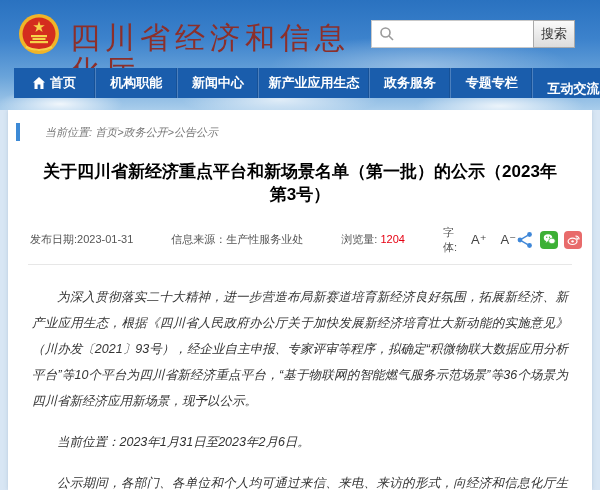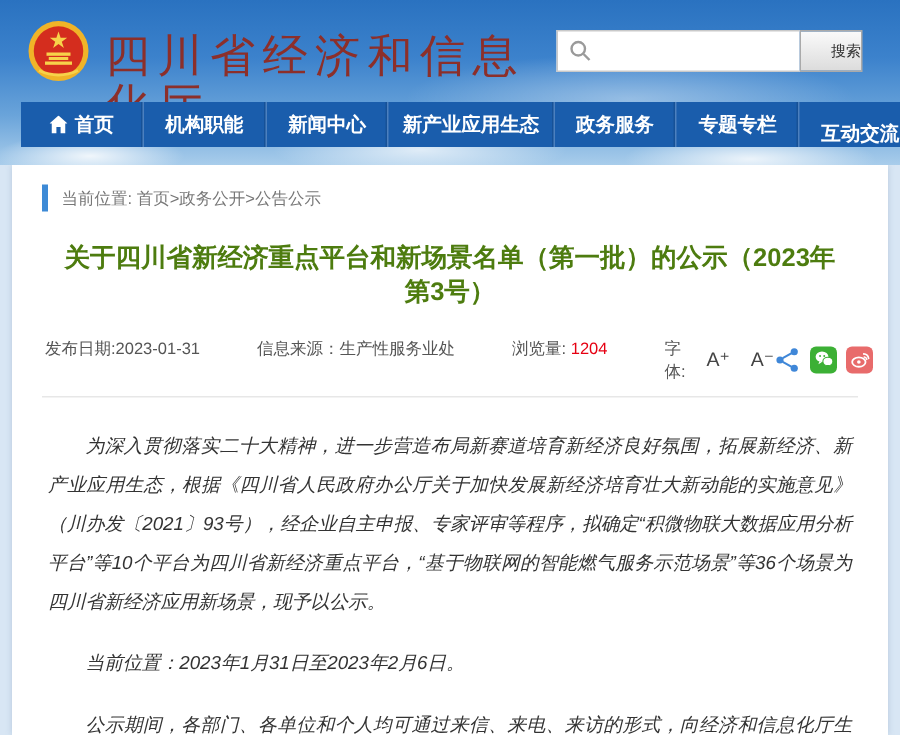--- a/index.html
+++ b/index.html
@@ -29,50 +29,50 @@
   .search-box{ display:flex; align-items:center; }
   .search-wrap{ position:relative; }
   .search-input{
     width:162px; height:28px; border:1px solid #c9c9c9; border-right:none;
     padding:0 6px 0 30px; font-size:12px; background:#fff; outline:none;
   }
   .search-icon{ position:absolute; left:8px; top:6px; width:16px; height:16px; }
   .search-btn{
     width:42px; height:28px; border:1px solid #aaa;
     background:linear-gradient(#fafafa,#dcdcdc);
-    font-size:10px; color:#333; cursor:pointer;text-align:right;
+    font-size:13px; color:#333; cursor:pointer;
   }
   
   .navbar{
     position:absolute; left:0; top:68px; width:100%; height:30px;
     background:#1a5dac; display:flex;margin-left:14px;
   }
   .nav-item{
     flex:1; display:flex; align-items:center; justify-content:center; gap:5px;
     color:#fff; font-size:13px; font-weight:bold; cursor:pointer;
     border-right:1px solid rgba(255,255,255,.22);
     box-shadow: inset -1px 0 0 rgba(0,0,0,.12);
   }
   .nav-item:last-child{ border-right:none; box-shadow:none;align-items:flex-end; }
   .nav-item.wide{ flex:1.35; }
   .home-icon{ width:12px; height:12px; }
   
   .card{
     margin:0 8px; background:#fff; height:380px; overflow:hidden;
     box-shadow:0 0 4px rgba(120,150,180,.35);
   }
-  .breadcrumb{ display:flex; align-items:center; gap:9px; margin:13px 0 0 20px; }
+  .breadcrumb{ display:flex; align-items:center; gap:25px; margin:13px 0 0 8px;font-style:italic; }
   .bc-bar{ width:4px; height:18px; background:#3d8ad6; }
   .bc-text{ font-size:11px; color:#777; }
   .article-title{
     margin:20px 30px 0; text-align:center;
-    font-size:17px; font-weight:bold; color:#4d7c0f; line-height:1.35;
+    font-size:17px; font-weight:bold; color:#000000; line-height:1.35;
   }
   .meta-row{
-    margin-top:18px; padding:0 22px; display:flex; 
+    margin-top:18px; padding:0 22px; display:flex; align-items:center;
     font-size:11px; color:#555;
   }
   .meta-item{ margin-right:38px; white-space:nowrap; }
   .views-num{ color:#e60012; }
   .font-ctrl{ display:flex; align-items:center; gap:14px; }
   .font-btn{ font-size:13px; color:#444; cursor:pointer; }
   .share-group{ margin-left:auto; display:flex; align-items:center; gap:6px; }
   .share-ico{ width:18px; height:18px; display:block; cursor:pointer; }
   .badge{ width:18px; height:18px; border-radius:4px; display:flex; align-items:center; justify-content:center; cursor:pointer; }
   .badge.wechat{ background:#3cb035; }

